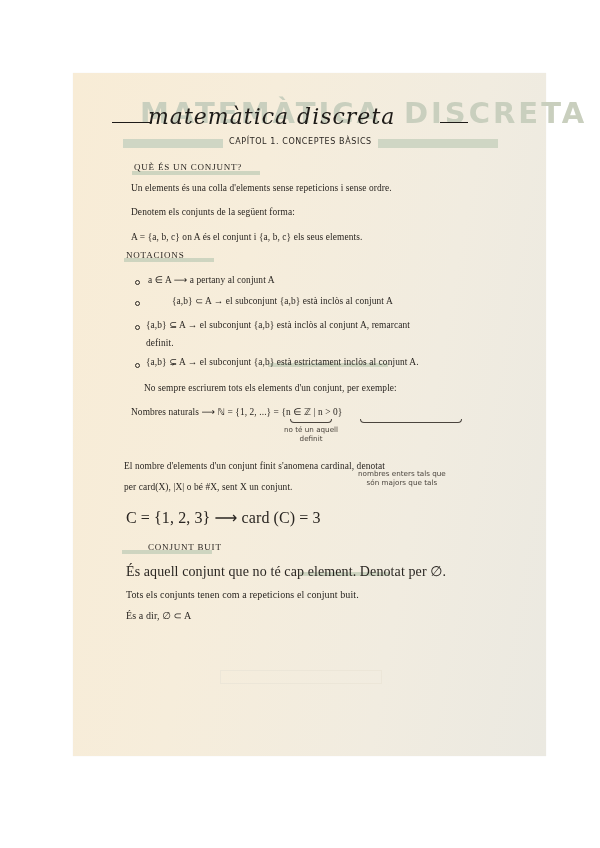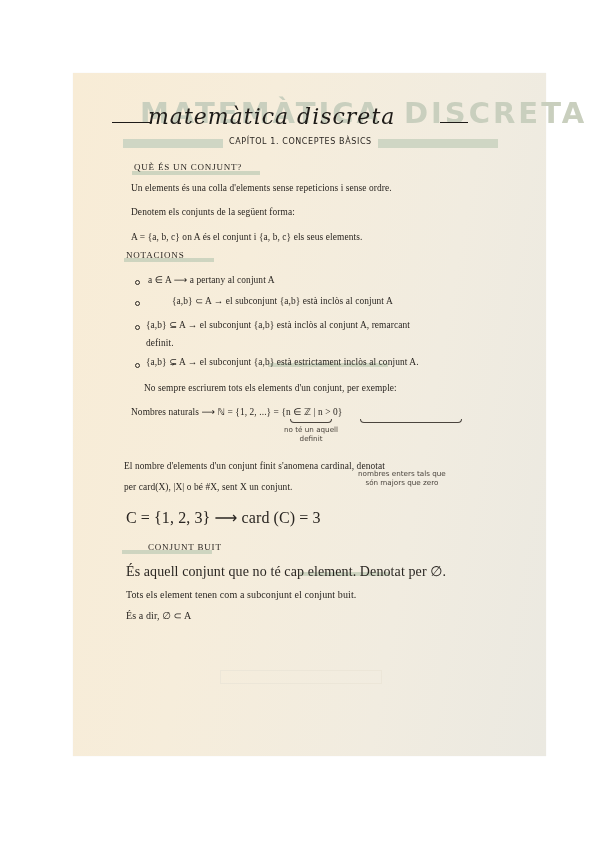--- a/index.html
+++ b/index.html
@@ -160,27 +160,27 @@
 <div class="ink body-text" style="left:131px;top:406px;">Nombres naturals  ⟶  ℕ = {1, 2, ...} = {n ∈ ℤ | n &gt; 0}</div>
 
 <div class="brace" style="left:290px;top:419px;width:40px;"></div>
 <div class="brace" style="left:360px;top:419px;width:100px;"></div>
 <div class="small-note" style="left:284px;top:425px;">
   <div>no té un aquell</div>
   <div>definit</div>
 </div>
 <div class="small-note" style="left:358px;top:425px;margin-top:44px;">
   <div>nombres enters tals que</div>
-  <div>són majors que zero</div>
+  <div>són majors que tals</div>
 </div>
 
 <div class="ink body-text" style="left:124px;top:461px;">El nombre d'elements d'un conjunt finit s'anomena cardinal, denotat</div>
 <div class="ink body-text" style="left:124px;top:482px;">per card(X), |X| o bé #X, sent X un conjunt.</div>
 <div class="ink body-text" style="left:126px;top:508px;font-size:16px;">C = {1, 2, 3}  ⟶  card (C) = 3</div>
 
 <div class="hl-under" style="left:122px;top:550px;width:90px;"></div>
 <div class="ink heading" style="left:124px;top:542px;padding-left:24px;">CONJUNT BUIT</div>
 <div class="hl-under" style="left:300px;top:572px;width:90px;"></div>
 <div class="ink body-text" style="left:126px;top:563px;font-size:14px;">És aquell conjunt que no té cap element. Denotat per ∅.</div>
-<div class="ink body-text" style="left:126px;top:589px;font-size:10px;">Tots els element tenen com a subconjunt el conjunt buit.</div>
+<div class="ink body-text" style="left:126px;top:589px;font-size:10px;">Tots els conjunts tenen com a repeticions el conjunt buit.</div>
 <div class="ink body-text" style="left:126px;top:610px;font-size:10px;">És a dir,  ∅ ⊂ A</div>
 
 <div class="ghost-box"></div>
 
 </body></html>

